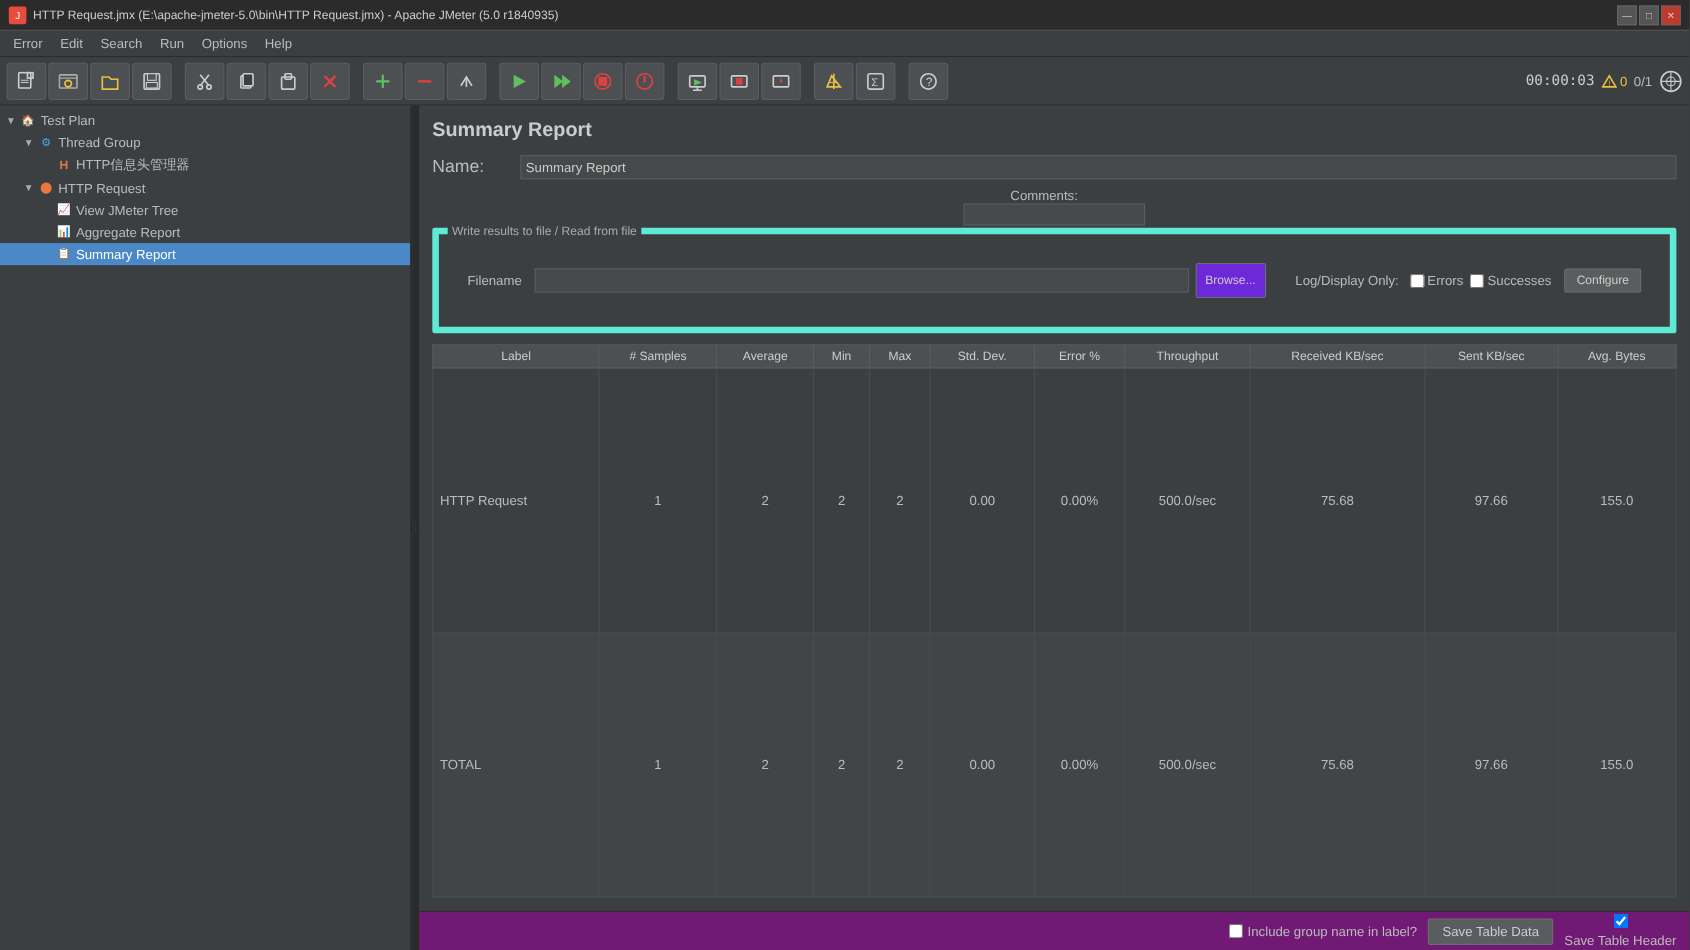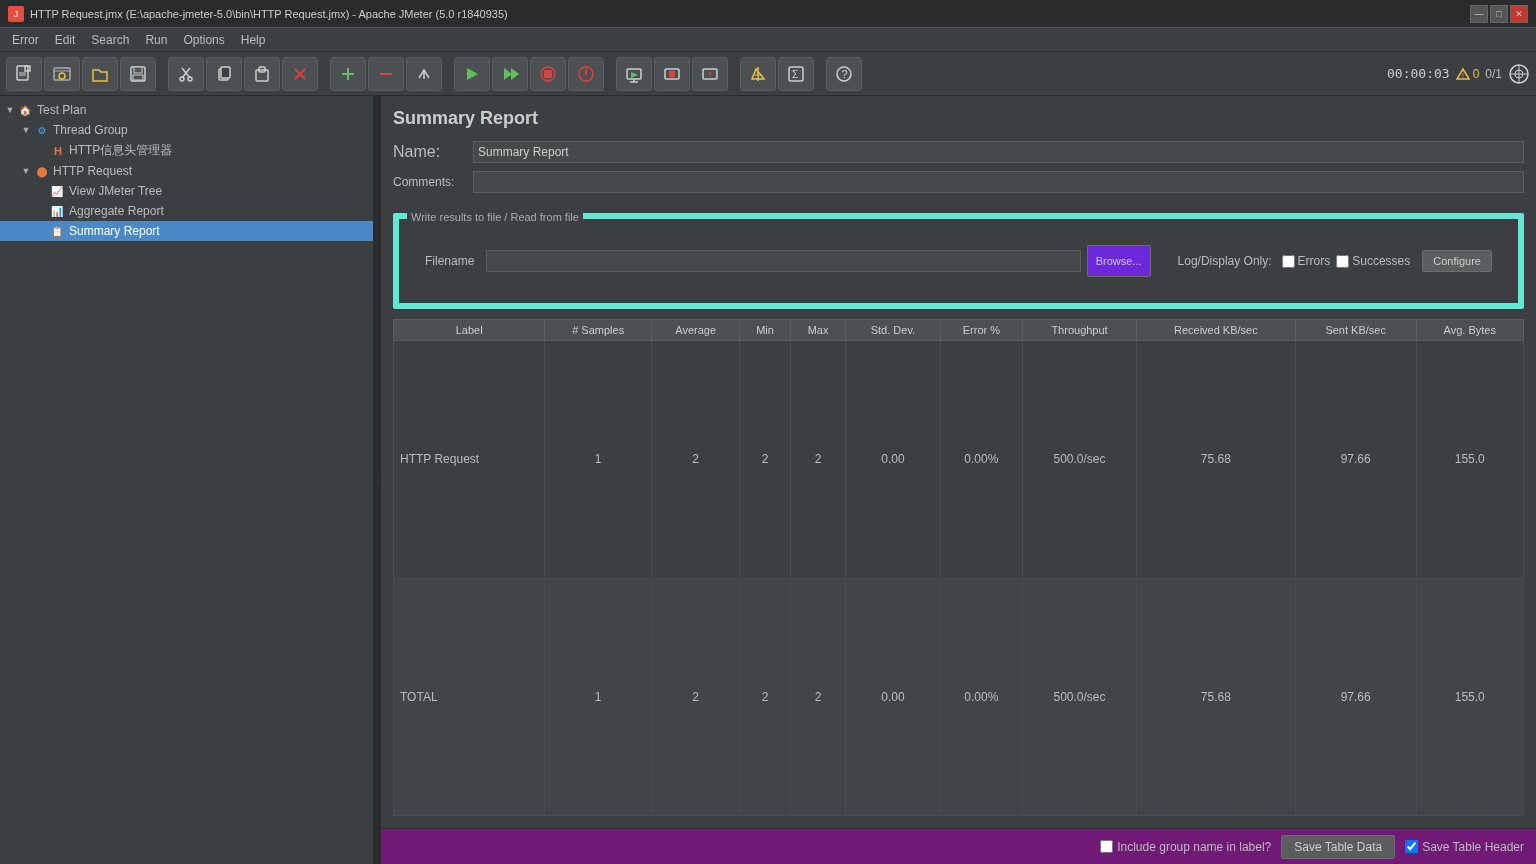--- a/index.html
+++ b/index.html
@@ -208,21 +208,22 @@
       height: 22px;
       background: #45494a;
       border: 1px solid #5a5d5e;
       color: #cccccc;
       font-size: 12px;
       padding: 2px 4px;
     }
     .comments-row {
       display: flex;
       align-items: center;
-      margin-bottom: 20px;
+      margin-bottom: 2px;
+      flex-direction: column;
     }
     .comments-label {
       color: #bbbbbb;
       font-size: 12px;
       width: 80px;
     }
 
     
     .file-section {
       border: 6px solid #5eead4;
@@ -350,20 +351,21 @@
       font-size: 12px;
       cursor: pointer;
       border-radius: 2px;
     }
     .save-header-label {
       display: flex;
       align-items: center;
       gap: 4px;
       color: #bbbbbb;
       font-size: 12px;
+      flex-direction: column;
     }
 
     
     .splitter {
       width: 6px;
       background: #2b2b2b;
       cursor: col-resize;
       display: flex;
       align-items: center;
       justify-content: center;

